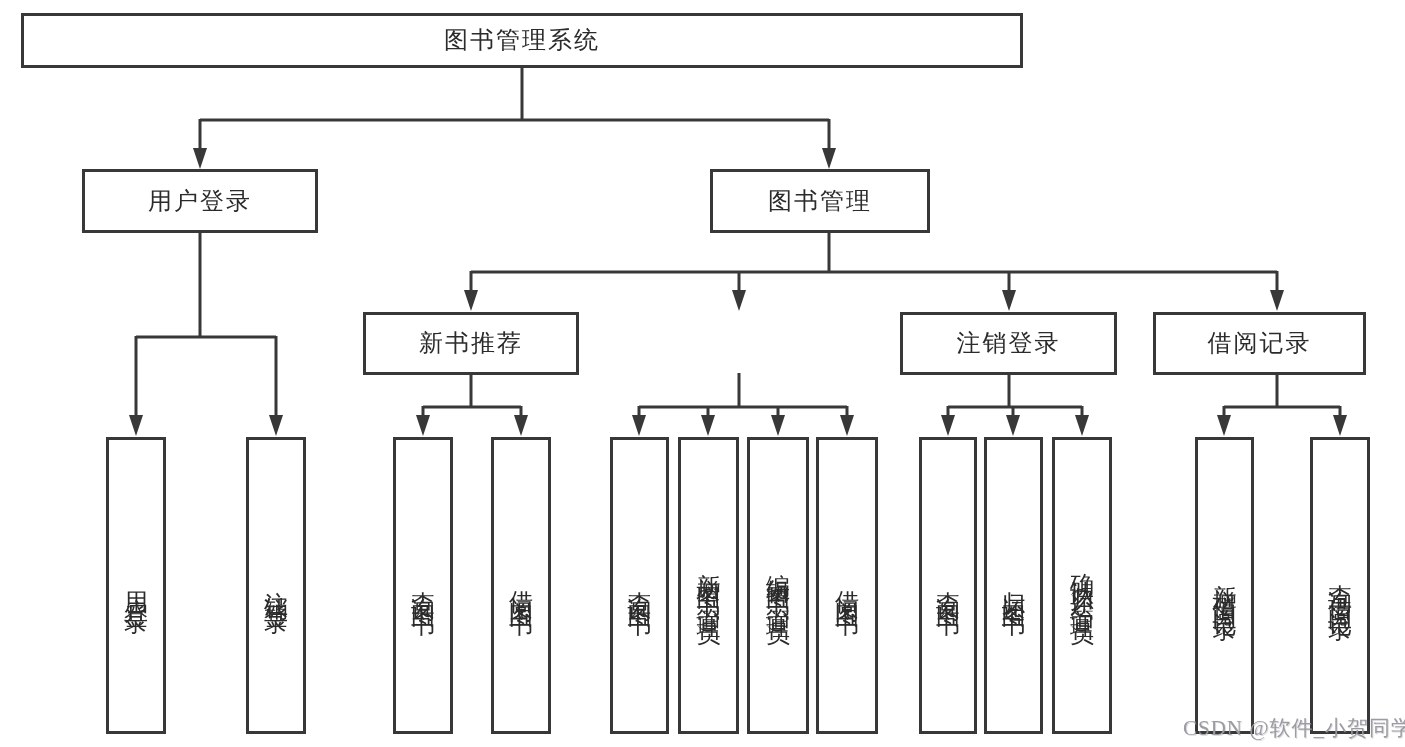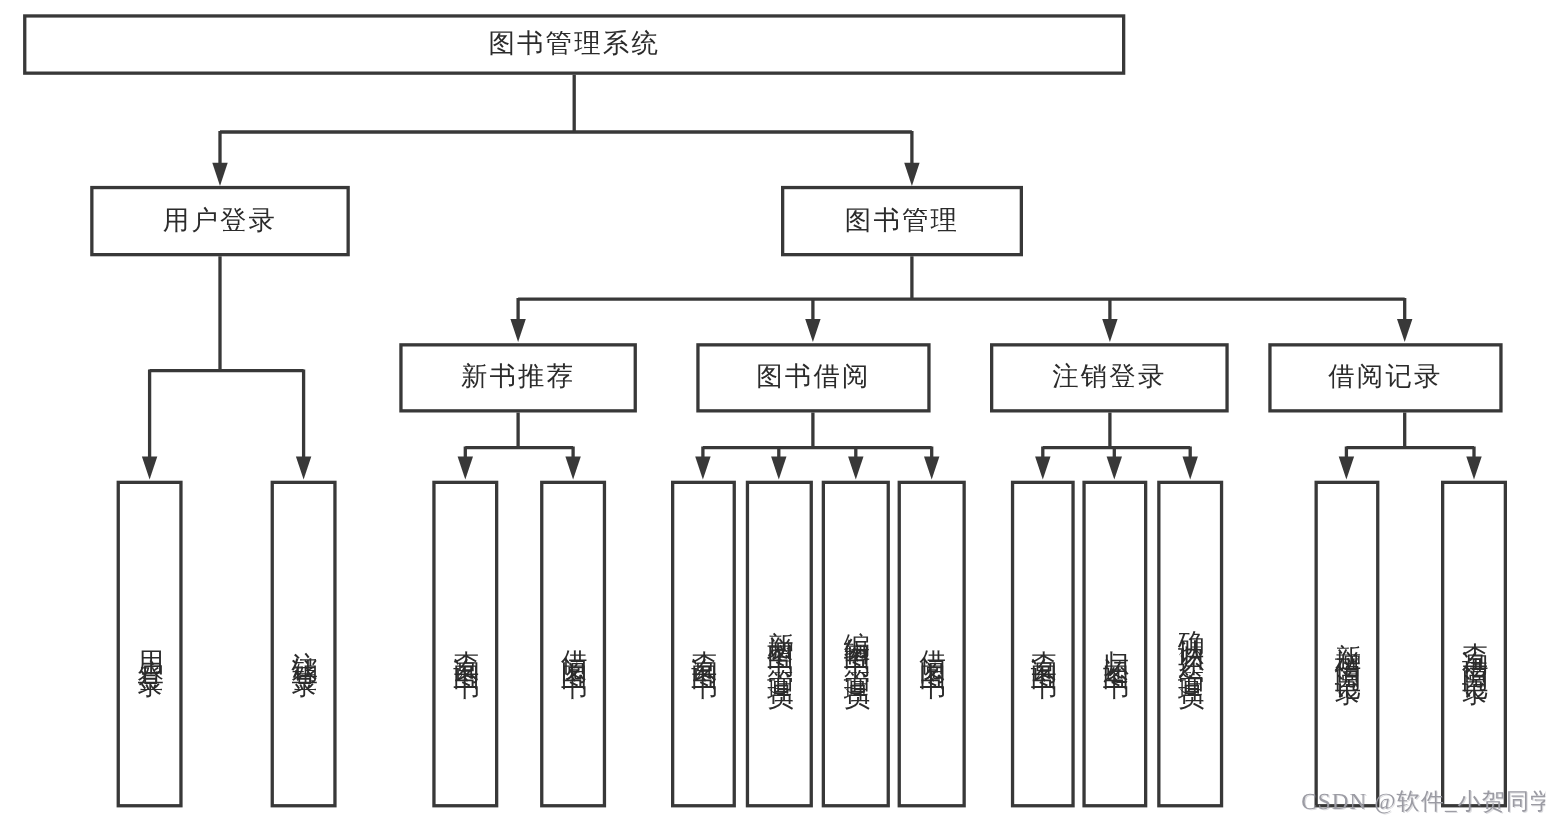--- a/index.html
+++ b/index.html
@@ -97,21 +97,20 @@
       <path d="M1333 415 L1347 415 L1340 436 Z"></path>
     </g>
   </svg>
 
   <div class="node" style="left:21px; top:13px; width:1002px; height:55px;">图书管理系统</div>
 
   <div class="node" style="left:82px; top:169px; width:236px; height:64px;">用户登录</div>
   <div class="node" style="left:710px; top:169px; width:220px; height:64px;">图书管理</div>
 
   <div class="node" style="left:363px; top:312px; width:216px; height:63px;">新书推荐</div>
-  <div class="node" style="left:633px; top:312px; width:213px; height:63px;">图书借阅</div>
   <div class="node" style="left:900px; top:312px; width:217px; height:63px;">注销登录</div>
   <div class="node" style="left:1120px; top:312px; width:213px; height:63px;margin-left:33px;">借阅记录</div>
 
   <div class="node v" style="left:106px; top:437px; width:60px; height:297px;">用户登录</div>
   <div class="node v" style="left:246px; top:437px; width:60px; height:297px;">注销登录</div>
 
   <div class="node v" style="left:393px; top:437px; width:60px; height:297px;">查询图书</div>
   <div class="node v" style="left:491px; top:437px; width:60px; height:297px;">借阅图书</div>
 
   <div class="node v" style="left:610px; top:437px; width:59px; height:297px;">查询图书</div>

